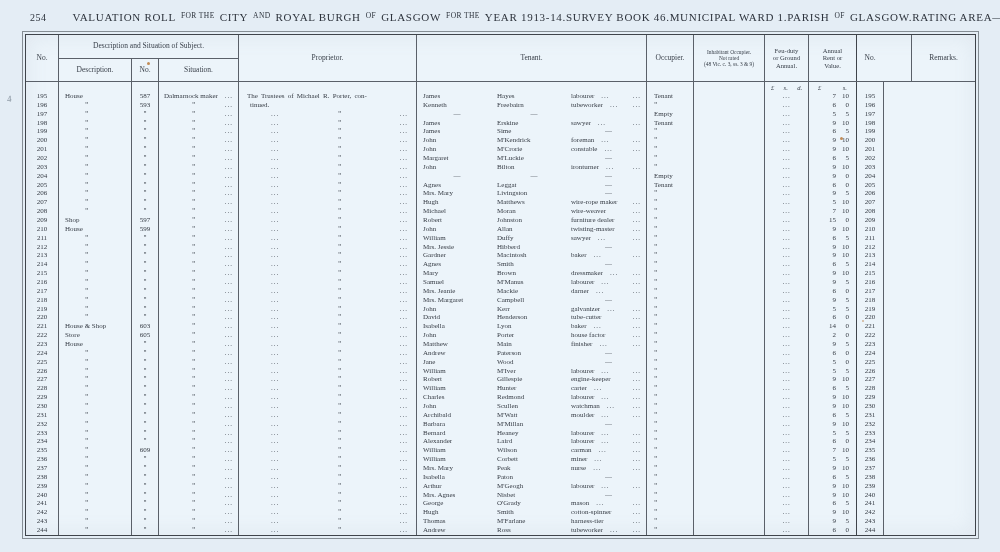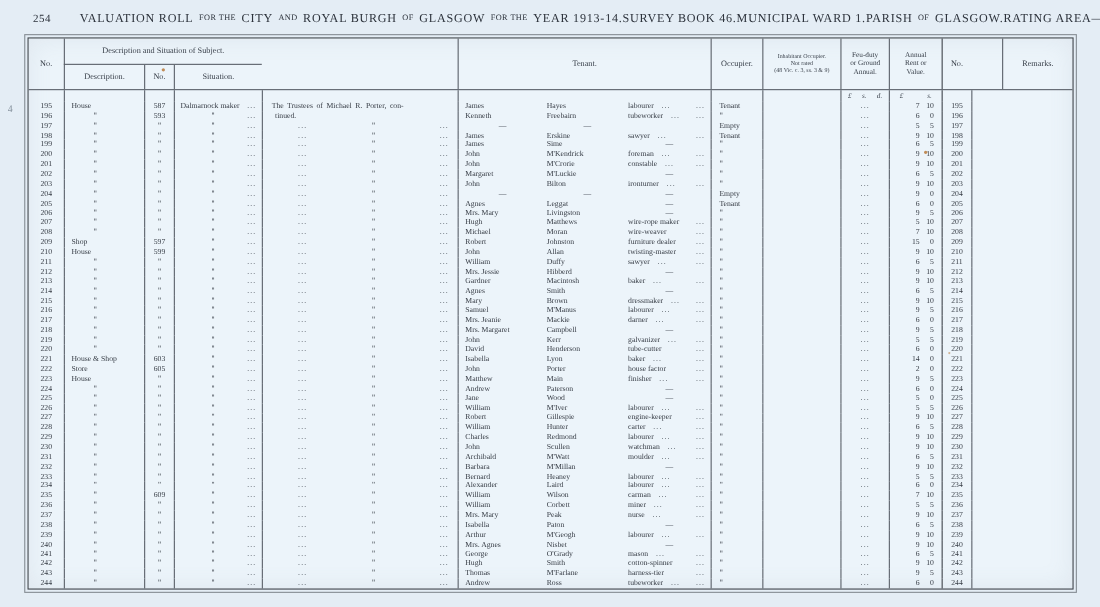--- a/index.html
+++ b/index.html
@@ -130,20 +130,21 @@
     </span>
 </div>
 
 <div class="sheet">
   <div class="thead">
     <div class="hc h1">No.</div>
     <div class="hc hdss">Description and Situation of Subject.</div>
     <div class="hc hdesc">Description.</div>
     <div class="hc hsno">No.</div>
     <div class="hc hsit">Situation.</div>
+    <div class="hc hprop">Proprietor.</div>
     <div class="hc hten">Tenant.</div>
     <div class="hc hocc">Occupier.</div>
     <div class="hc hinh">
       <span>Inhabitant Occupier.</span>
       <span>Not rated</span>
       <span>(48 Vic. c. 3, ss. 3 &amp; 9)</span>
     </div>
     <div class="hc hfeu">
       <span>Feu-duty</span>
       <span>or Ground</span>

